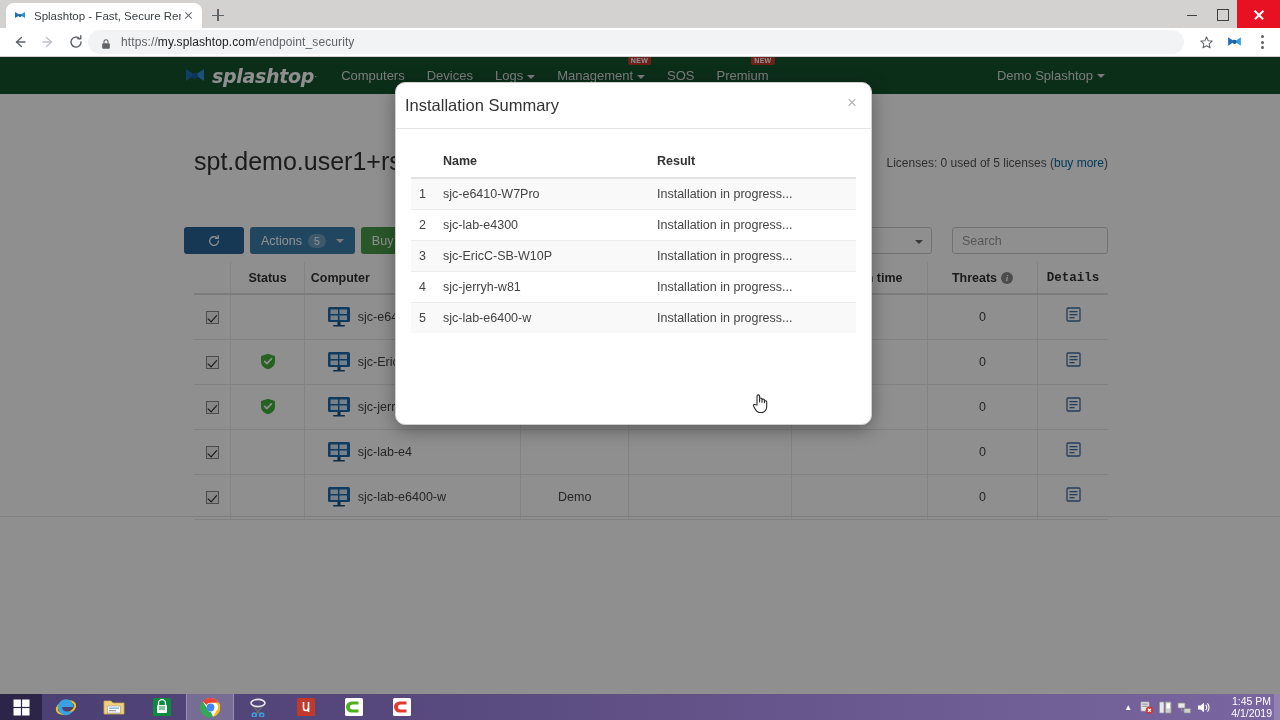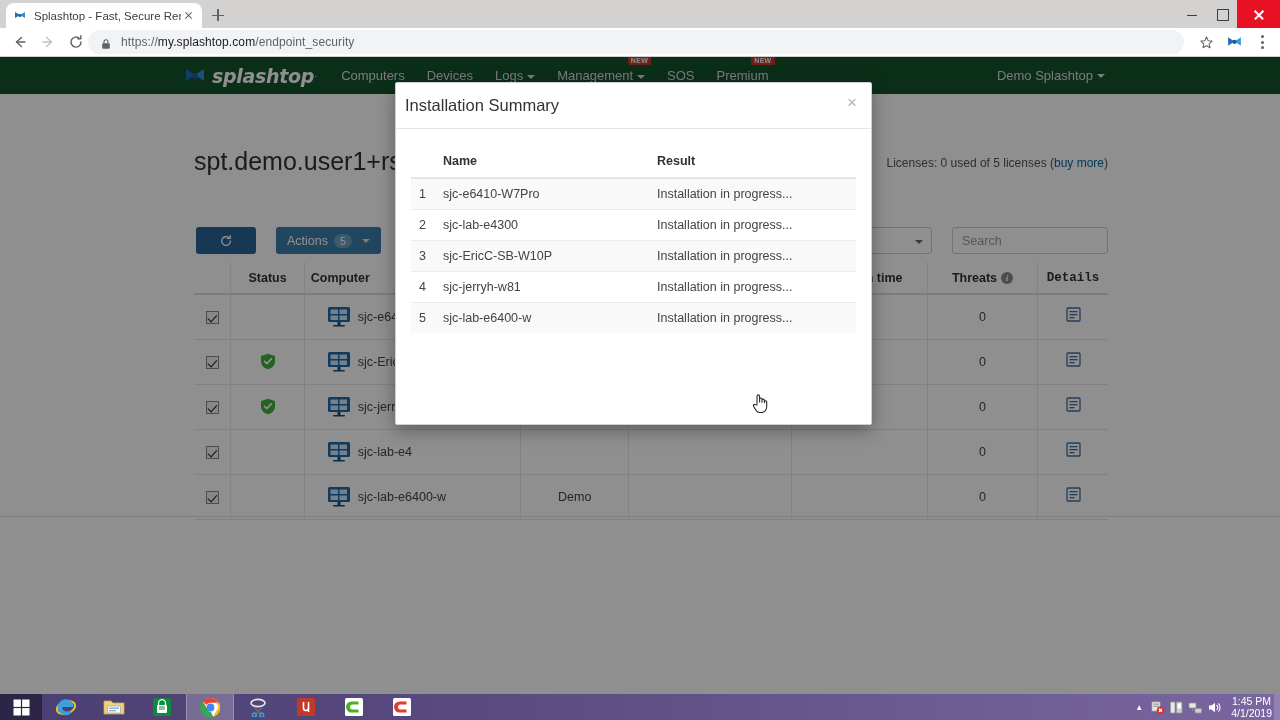--- a/index.html
+++ b/index.html
@@ -144,21 +144,21 @@
   .page-title {
     position: absolute; left: 194px; top: 90px;
     font-size: 25px; color: #333; font-weight: normal; white-space: nowrap;
   }
   .licenses {
     position: absolute; right: 172px; top: 99px; font-size: 12px; color: #555;
     white-space: nowrap;
   }
   .licenses a { color: #0369a1; text-decoration: none; }
 
-  .btnbar { position: absolute; left: 196px; top: 170px; display: flex; gap: 20px; }
+  .btnbar { position: absolute; left: 184px; top: 170px; display: flex; gap: 6px; }
   .btn {
     height: 27px; border-radius: 3px; font-size: 12.5px; color: #fff;
     display: flex; align-items: center; padding: 0 11px; white-space: nowrap;
   }
   .btn-refresh { background: #2a6496; width: 60px; justify-content: center; }
   .btn-actions { background: #3c7eab; }
   .btn-buy { background: #4b9b4b; }
   .pill {
     background: #6d9fc0; border-radius: 9px; font-size: 10.5px;
     padding: 1px 6px; margin: 0 6px; color: #fff;
@@ -230,21 +230,21 @@
     font-size: 12px; color: #666;
   }
   .page-footer a { color: #4a6fa5; text-decoration: none; }
   .page-footer .sepr { color: #999; }
 
   
   .modal {
     position: absolute; left: 395px; top: 82px; width: 477px; height: 343px;
     background: #ffffff; z-index: 100;
     box-shadow: 0 5px 18px rgba(0,0,0,0.35);
-    border: 1px solid #d0d0d0; border-radius: 2px;
+    border: 1px solid #d0d0d0; border-radius: 10px;
   }
   .modal-header {
     height: 46px; border-bottom: 1px solid #e5e5e5; position: relative;
     display: flex; align-items: center; padding-left: 9px;
   }
   .modal-title { font-size: 16.5px; color: #333; font-weight: normal; }
   .modal-close {
     position: absolute; right: 14px; top: 11px; font-size: 17px;
     color: #b4b4b4; line-height: 1; font-family: "Liberation Sans", sans-serif;
   }
@@ -292,21 +292,21 @@
     position: relative;
   }
   .tb-app.active { background: rgba(255,255,255,0.22); border-left: 1px solid rgba(255,255,255,0.25); border-right: 1px solid rgba(255,255,255,0.25); }
   .tray {
     position: absolute; right: 0; top: 0; height: 26px; display: flex;
     align-items: center; padding-right: 6px;
   }
   .tray-icon { width: 19px; height: 26px; display: flex; align-items: center; justify-content: center; }
   .clock {
     color: #fff; font-size: 10.5px; line-height: 12px; text-align: center;
-    margin-left: 7px; margin-right: 2px;
+    margin-left: 18px; margin-right: 2px;
   }
   .tray-show {
     width: 6px; height: 26px; display:flex; align-items:center; justify-content:center;
     color:#fff; font-size: 8px; margin-right: 6px;
   }
   .desktop-strip {
     position: absolute; right: 0; top: 694px; width: 6px; height: 26px;
     background: rgba(255,255,255,0.18);
   }
 </style>

